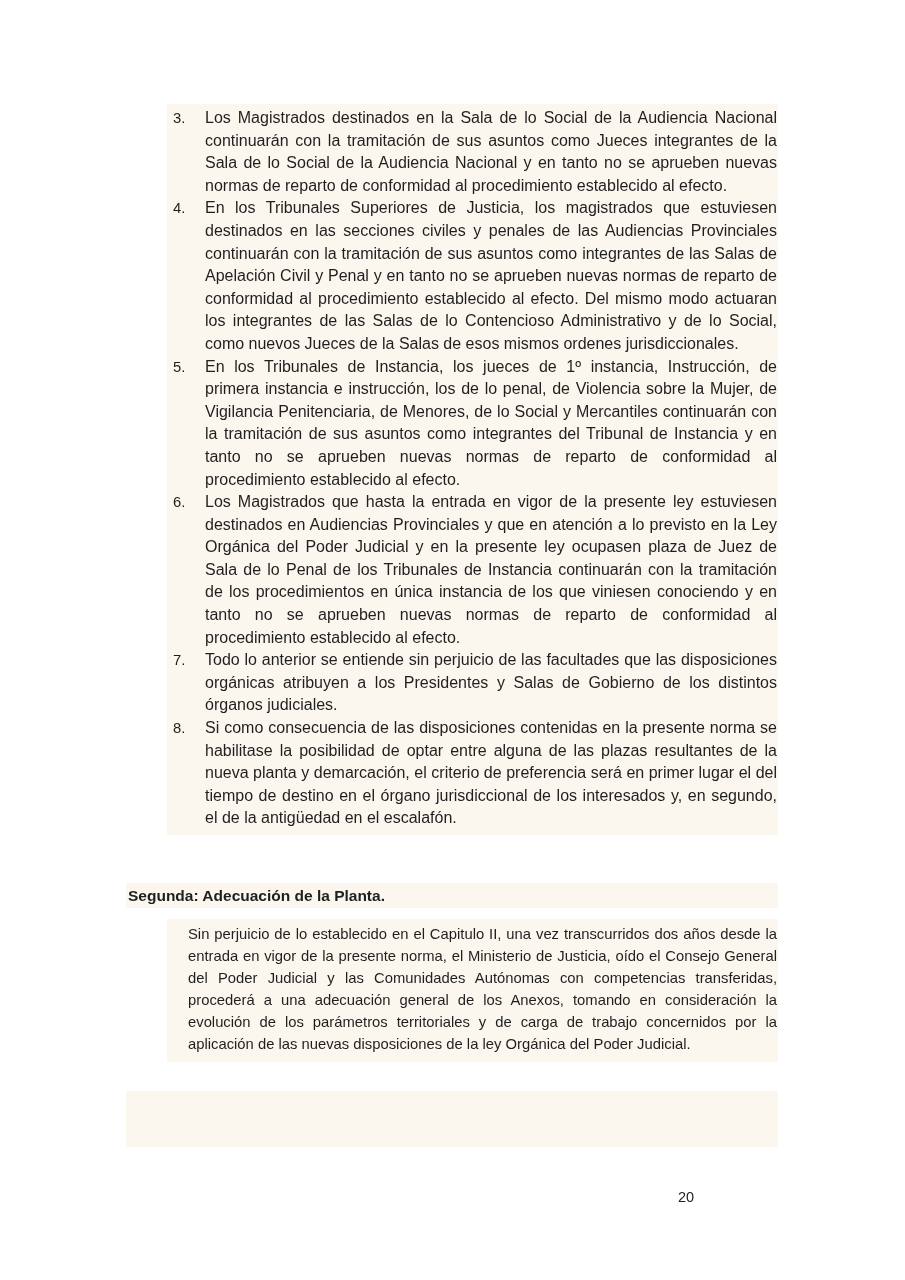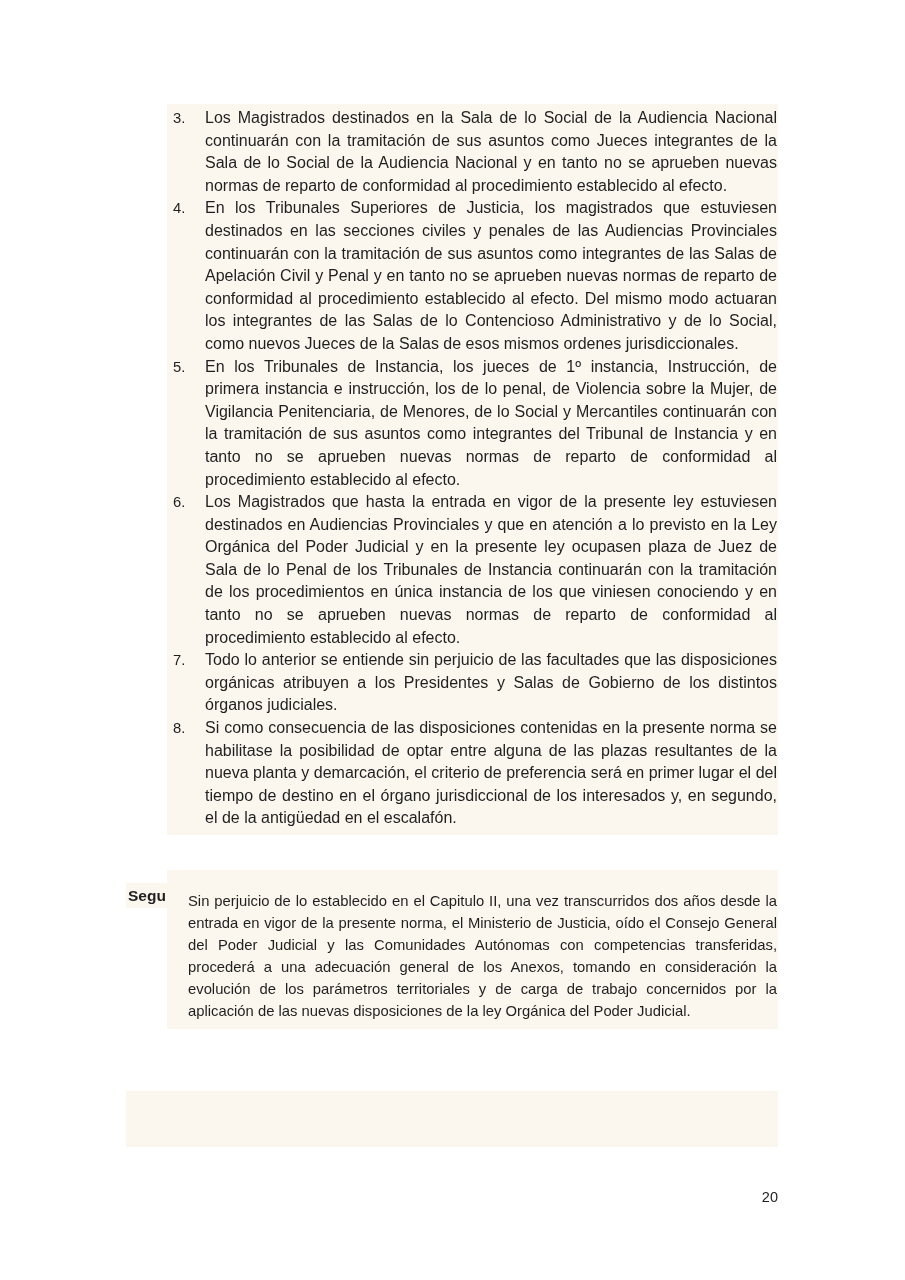--- a/index.html
+++ b/index.html
@@ -58,45 +58,44 @@
     background: var(--hl);
     font-size: 15.5px;
     font-weight: bold;
     line-height: 25px;
     padding-left: 2px;
   }
   
   .section-body {
     position: absolute;
     left: 167px;
-    top: 870px;
+    top: 919px;
     width: 611px;
     margin: 0;
     background: var(--hl);
-    padding: 20px 1px 7px 21px;
+    padding: 4px 1px 7px 21px;
     text-align: justify;
     font-size: 14.8px;
     line-height: 22px;
   }
   
   .empty-band {
     position: absolute;
     left: 126px;
     top: 1091px;
     width: 652px;
     height: 56px;
     background: var(--hl);
   }
   
   .page-number {
     position: absolute;
     left: 678px;
     top: 1187px;
     width: 100px;
-    text-align: right;
     font-size: 14.5px;
     line-height: 20px;
   }
 </style>
 </head>
 <body>
 
 <div class="page">
 
   <div class="list-block">

